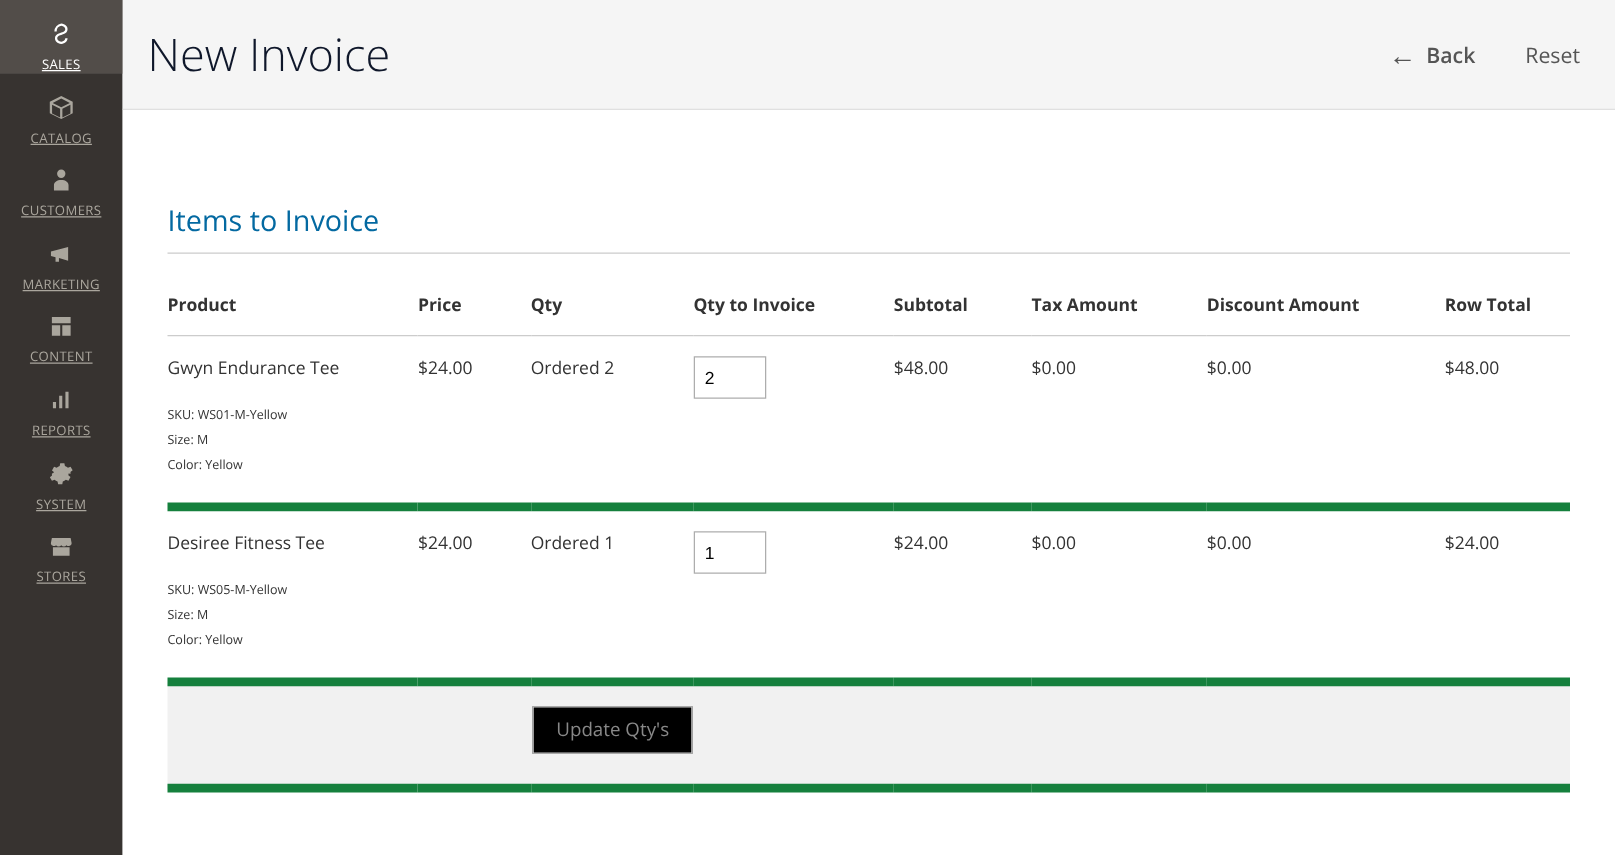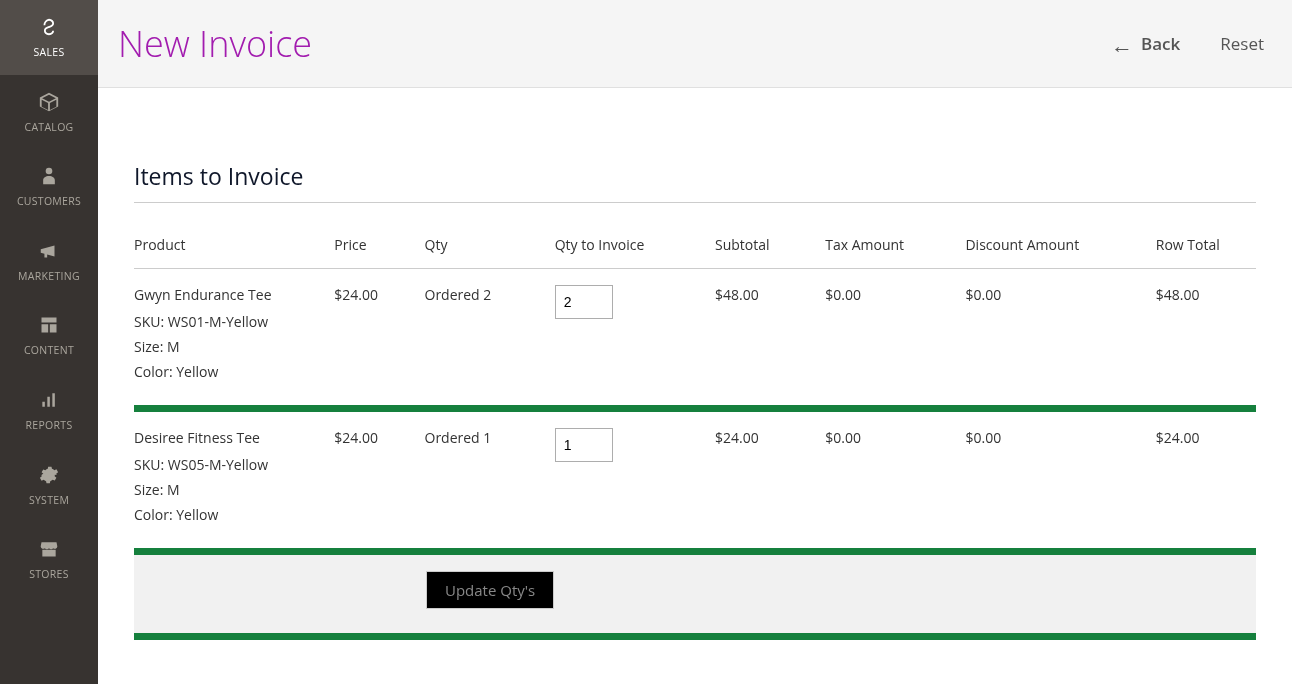--- a/index.html
+++ b/index.html
@@ -26,25 +26,26 @@
     display: flex;
     flex-direction: column;
     align-items: stretch;
     font-size: 11px;
   }
   .sidebar-item {
     display: flex;
     flex-direction: column;
     align-items: center;
     justify-content: center;
-    padding: 14px 4px 16px;
+    padding: 14px 4px 0;
     text-align: center;
     cursor: pointer;
     letter-spacing: 0.3px;
     color: #aaa69d;
+    text-decoration: underline;
   }
   .sidebar-item.active {
     background: #524d49;
     color: #fff;
   }
   .sidebar-item .icon {
     display: flex;
     align-items: center;
     justify-content: center;
     width: 28px;
@@ -68,21 +69,21 @@
     height: 88px;
     display: flex;
     align-items: center;
     padding: 0 28px 0 20px;
     border-bottom: 1px solid #e0e0e0;
     background: #f5f5f5;
   }
   .page-title {
     font-size: 36px;
     font-weight: 300;
-    color: #a21caf;
+    color: #0f172a;
     margin: 0;
     flex: 1;
   }
   .header-actions {
     display: flex;
     align-items: center;
     gap: 40px;
   }
   .back-btn {
     display: flex; align-items: center; gap: 8px;
@@ -96,54 +97,54 @@
   .content {
     padding: 72px 36px 0 36px;
     height: calc(100% - 88px);
     overflow: hidden;
     background: #fff;
   }
 
   .section-title {
     font-size: 23px;
     font-weight: 400;
-    color: #0f172a;
+    color: #0369a1;
     margin: 0 0 8px 0;
     padding-bottom: 10px;
     border-bottom: 1px solid #ccc;
   }
 
   table.items {
     width: 100%;
     border-collapse: collapse;
     font-size: 14px;
     color: #333;
   }
   table.items th {
     text-align: left;
-    font-weight: 400;
+    font-weight: 700;
     padding: 24px 10px 14px 0;
     border-bottom: 1px solid #ccc;
   }
   table.items td {
     vertical-align: top;
     padding: 16px 10px 24px 0;
     border-bottom: 7px solid #15803d;
   }
   .col-product { width: 200px; }
   .col-price   { width: 90px; }
   .col-qty     { width: 130px; }
   .col-qtyinv  { width: 160px; }
   .col-subtotal{ width: 110px; }
   .col-tax     { width: 140px; }
   .col-disc    { width: 190px; }
   .col-rowtot  { width: 100px; }
 
   .product-name { font-weight: 400; margin-bottom: 6px; }
-  .product-meta { color: #333; margin-top: 8px; font-size: 14px; }
+  .product-meta { color: #333; margin-top: 20px; font-size: 10px; }
   .product-meta .meta-row { margin-top: 6px; }
 
   .qty-input {
     width: 58px; height: 34px;
     border: 1px solid #adadad;
     padding: 4px 8px;
     font-size: 14px;
   }
 
   .update-row td {

